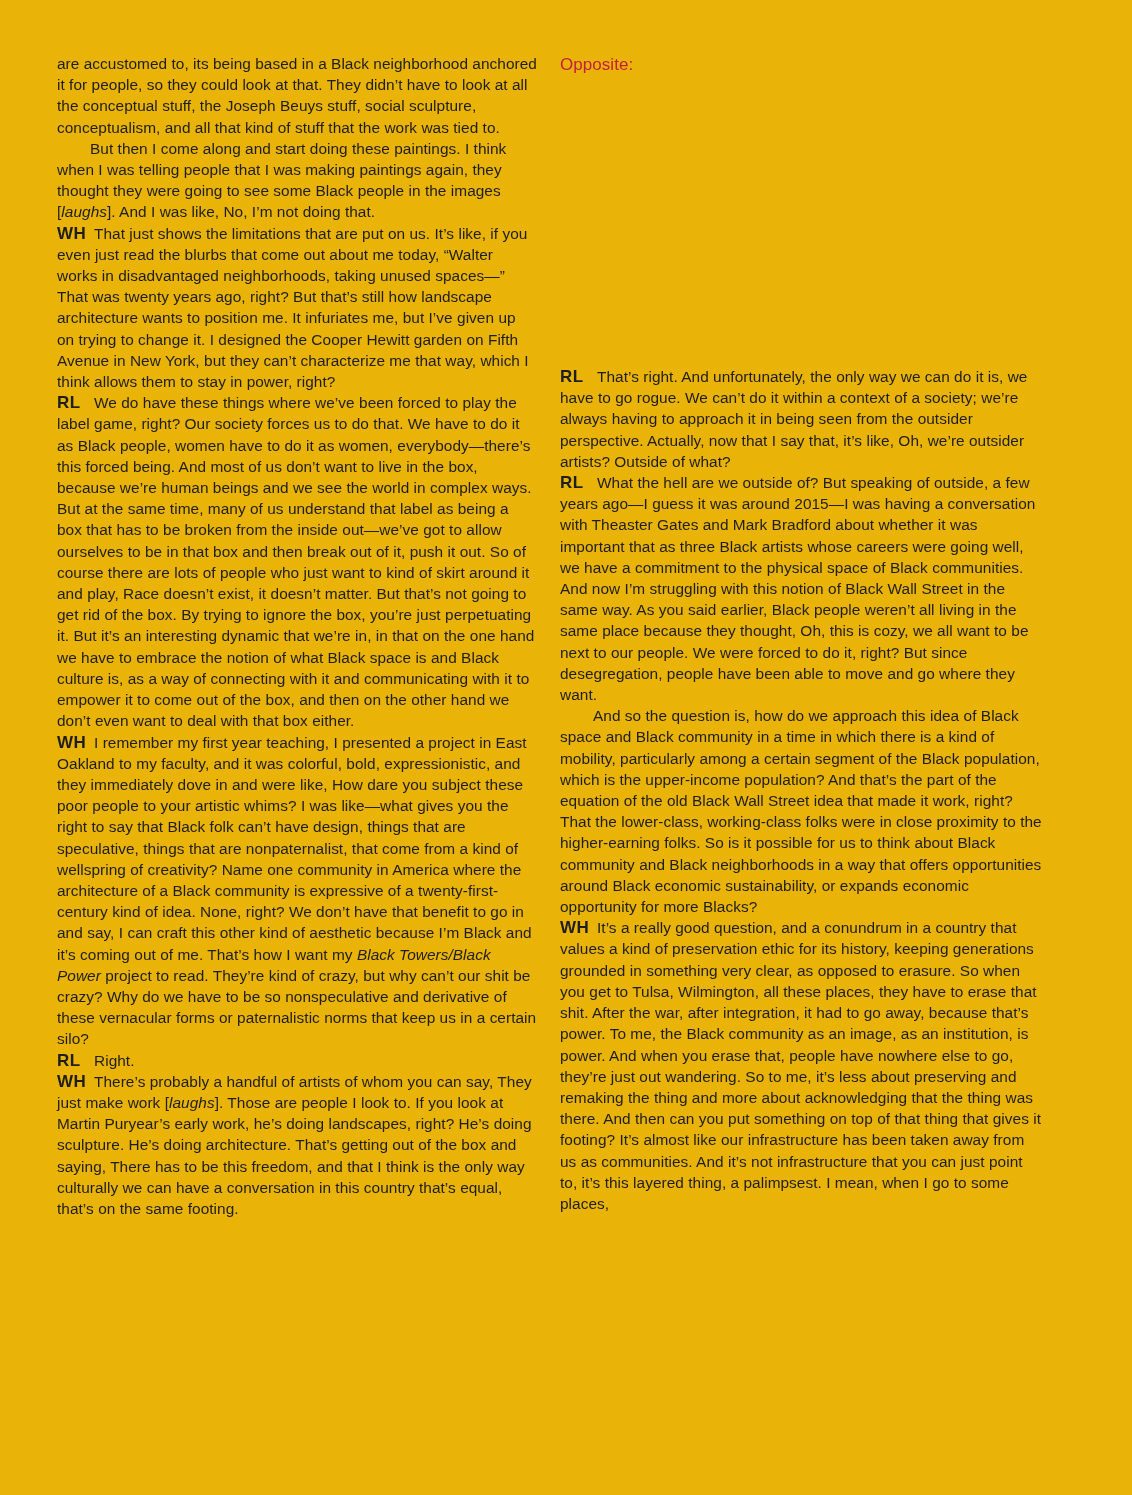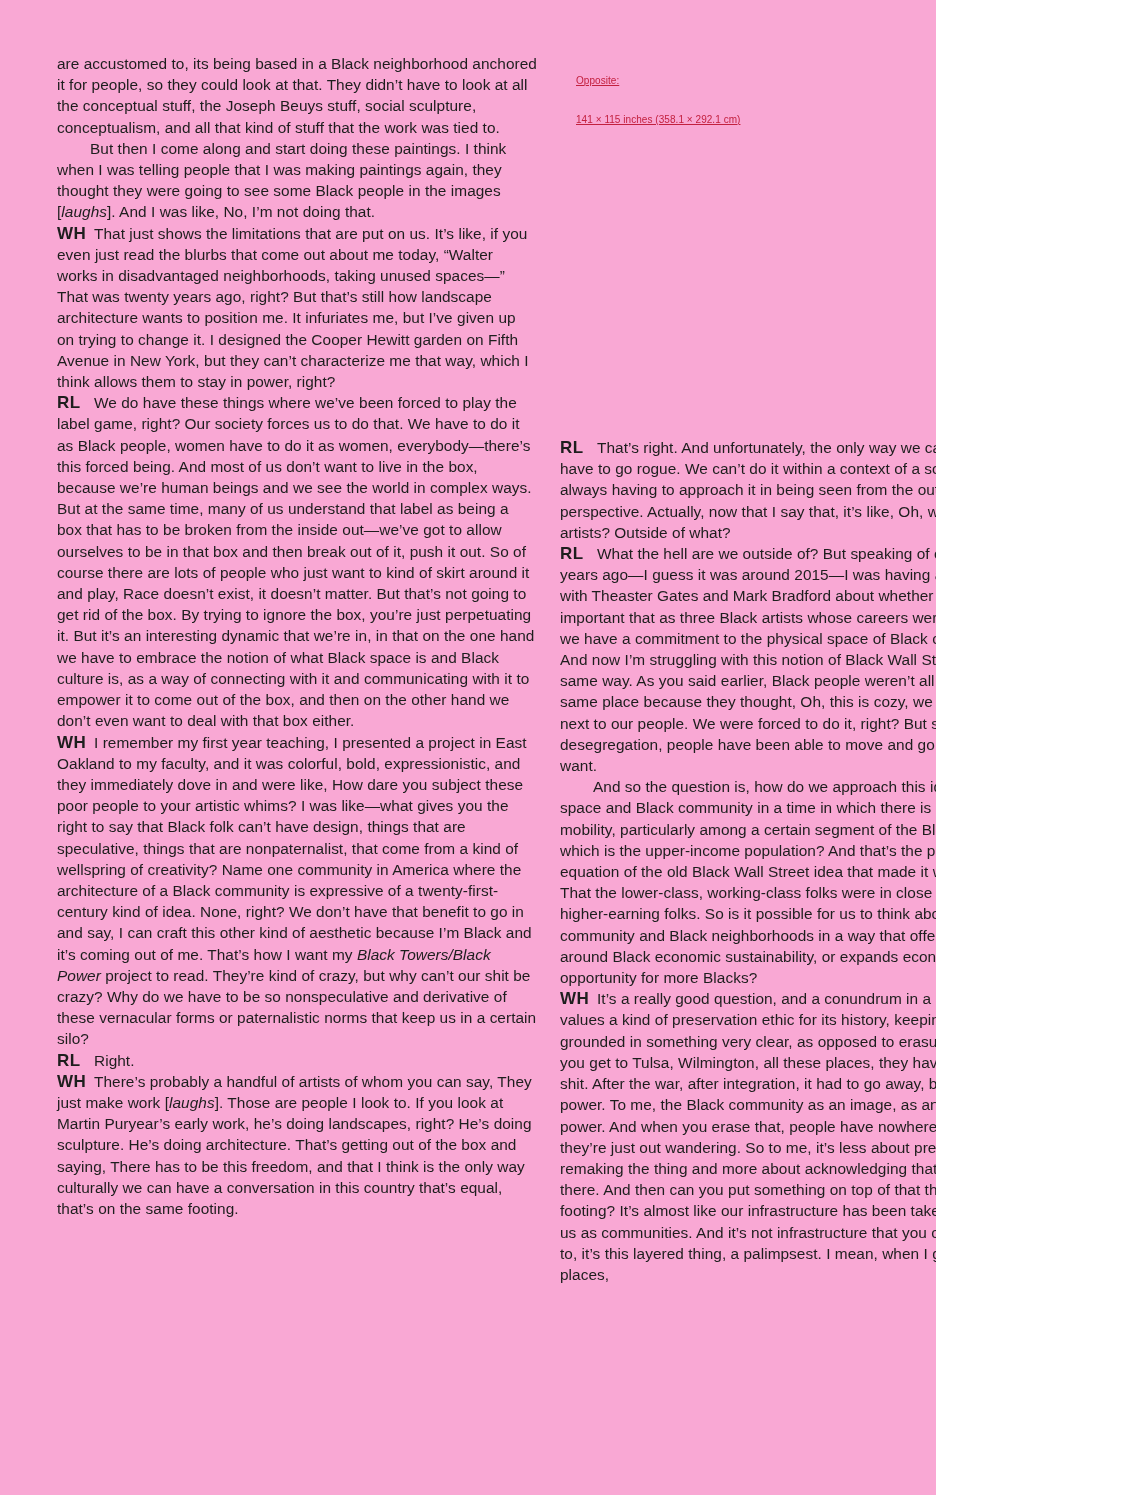--- a/index.html
+++ b/index.html
@@ -4,23 +4,23 @@
 <style>
   html, body { margin: 0; padding: 0; }
   body {
     width: 1132px; height: 1495px;
     background: #ffffff;
     font-family: "Liberation Sans", sans-serif;
     -webkit-font-smoothing: antialiased;
   }
   .page {
     position: relative;
-    width: 936px; height: 1495px;
+    width: 1132px; height: 1495px;
     overflow: hidden;
-    background: #f9a8d4;
+    background: #eab308;
   }
   .col { position: absolute; top: 53px; }
   .col-left  { left: 57px;  width: 480px; }
   .col-right { left: 560px; width: 482px; }
   p.para {
     margin: 0;
     font-size: 15.4px;
     line-height: 21.2px;
     letter-spacing: 0.05px;
     color: #1e1e1e;
@@ -29,25 +29,24 @@
   p.para.indent { text-indent: 33px; }
   .speaker {
     display: inline-block;
     width: 37px;
     font-weight: 700;
     font-size: 17px;
     letter-spacing: 0.4px;
   }
   .italic { font-style: italic; }
   .caption p {
-    margin: 16px;
-    font-size: 10px;
+    margin: 0;
+    font-size: 17px;
     line-height: 23px;
     letter-spacing: 0.05px;
-    text-decoration: underline;
   }
   .spacer { height: 290px; }
   .folio {
     position: absolute;
     top: 1416px;
     left: 57px;
     width: 978px;
     text-align: center;
     font-size: 15px;
     color: #1e1e1e;
@@ -62,21 +61,20 @@
       <p class="para indent"><span>But then I come along and start doing these paintings. I think when I was telling people that I was making paintings again, they thought they were going to see some Black people in the images [</span><span class="italic">laughs</span><span>]. And I was like, No, I’m not doing that.</span></p>
       <p class="para"><span class="speaker">WH</span><span>That just shows the limitations that are put on us. It’s like, if you even just read the blurbs that come out about me today, “Walter works in disadvantaged neighborhoods, taking unused spaces—” That was twenty years ago, right? But that’s still how landscape architecture wants to position me. It infuriates me, but I’ve given up on trying to change it. I designed the Cooper Hewitt garden on Fifth Avenue in New York, but they can’t characterize me that way, which I think allows them to stay in power, right?</span></p>
       <p class="para"><span class="speaker">RL</span><span>We do have these things where we’ve been forced to play the label game, right? Our society forces us to do that. We have to do it as Black people, women have to do it as women, everybody—there’s this forced being. And most of us don’t want to live in the box, because we’re human beings and we see the world in complex ways. But at the same time, many of us understand that label as being a box that has to be broken from the inside out—we’ve got to allow ourselves to be in that box and then break out of it, push it out. So of course there are lots of people who just want to kind of skirt around it and play, Race doesn’t exist, it doesn’t matter. But that’s not going to get rid of the box. By trying to ignore the box, you’re just perpetuating it. But it’s an interesting dynamic that we’re in, in that on the one hand we have to embrace the notion of what Black space is and Black culture is, as a way of connecting with it and communicating with it to empower it to come out of the box, and then on the other hand we don’t even want to deal with that box either.</span></p>
       <p class="para"><span class="speaker">WH</span><span>I remember my first year teaching, I presented a project in East Oakland to my faculty, and it was colorful, bold, expressionistic, and they immediately dove in and were like, How dare you subject these poor people to your artistic whims? I was like—what gives you the right to say that Black folk can’t have design, things that are speculative, things that are nonpaternalist, that come from a kind of wellspring of creativity? Name one community in America where the architecture of a Black community is expressive of a twenty-first-century kind of idea. None, right? We don’t have that benefit to go in and say, I can craft this other kind of aesthetic because I’m Black and it’s coming out of me. That’s how I want my </span><span class="italic">Black Towers/Black Power</span><span> project to read. They’re kind of crazy, but why can’t our shit be crazy? Why do we have to be so nonspeculative and derivative of these vernacular forms or paternalistic norms that keep us in a certain silo?</span></p>
       <p class="para"><span class="speaker">RL</span><span>Right.</span></p>
       <p class="para"><span class="speaker">WH</span><span>There’s probably a handful of artists of whom you can say, They just make work [</span><span class="italic">laughs</span><span>]. Those are people I look to. If you look at Martin Puryear’s early work, he’s doing landscapes, right? He’s doing sculpture. He’s doing architecture. That’s getting out of the box and saying, There has to be this freedom, and that I think is the only way culturally we can have a conversation in this country that’s equal, that’s on the same footing.</span></p>
     </div>
   <div class="col col-right">
     <div class="caption" id="caption" style="color: rgb(195, 32, 63);">
         <p><span>Opposite:</span></p>
-        <p><span>141 × 115 inches (358.1 × 292.1 cm)</span></p>
       </div>
     <div class="spacer"></div>
     <div id="right-paras">
         <p class="para"><span class="speaker">RL</span><span>That’s right. And unfortunately, the only way we can do it is, we have to go rogue. We can’t do it within a context of a society; we’re always having to approach it in being seen from the outsider perspective. Actually, now that I say that, it’s like, Oh, we’re outsider artists? Outside of what?</span></p>
         <p class="para"><span class="speaker">RL</span><span>What the hell are we outside of? But speaking of outside, a few years ago—I guess it was around 2015—I was having a conversation with Theaster Gates and Mark Bradford about whether it was important that as three Black artists whose careers were going well, we have a commitment to the physical space of Black communities. And now I’m struggling with this notion of Black Wall Street in the same way. As you said earlier, Black people weren’t all living in the same place because they thought, Oh, this is cozy, we all want to be next to our people. We were forced to do it, right? But since desegregation, people have been able to move and go where they want.</span></p>
         <p class="para indent"><span>And so the question is, how do we approach this idea of Black space and Black community in a time in which there is a kind of mobility, particularly among a certain segment of the Black population, which is the upper-income population? And that’s the part of the equation of the old Black Wall Street idea that made it work, right? That the lower-class, working-class folks were in close proximity to the higher-earning folks. So is it possible for us to think about Black community and Black neighborhoods in a way that offers opportunities around Black economic sustainability, or expands economic opportunity for more Blacks?</span></p>
         <p class="para"><span class="speaker">WH</span><span>It’s a really good question, and a conundrum in a country that values a kind of preservation ethic for its history, keeping generations grounded in something very clear, as opposed to erasure. So when you get to Tulsa, Wilmington, all these places, they have to erase that shit. After the war, after integration, it had to go away, because that’s power. To me, the Black community as an image, as an institution, is power. And when you erase that, people have nowhere else to go, they’re just out wandering. So to me, it’s less about preserving and remaking the thing and more about acknowledging that the thing was there. And then can you put something on top of that thing that gives it footing? It’s almost like our infrastructure has been taken away from us as communities. And it’s not infrastructure that you can just point to, it’s this layered thing, a palimpsest. I mean, when I go to some places,</span></p>
       </div>
   </div>
 </div>

